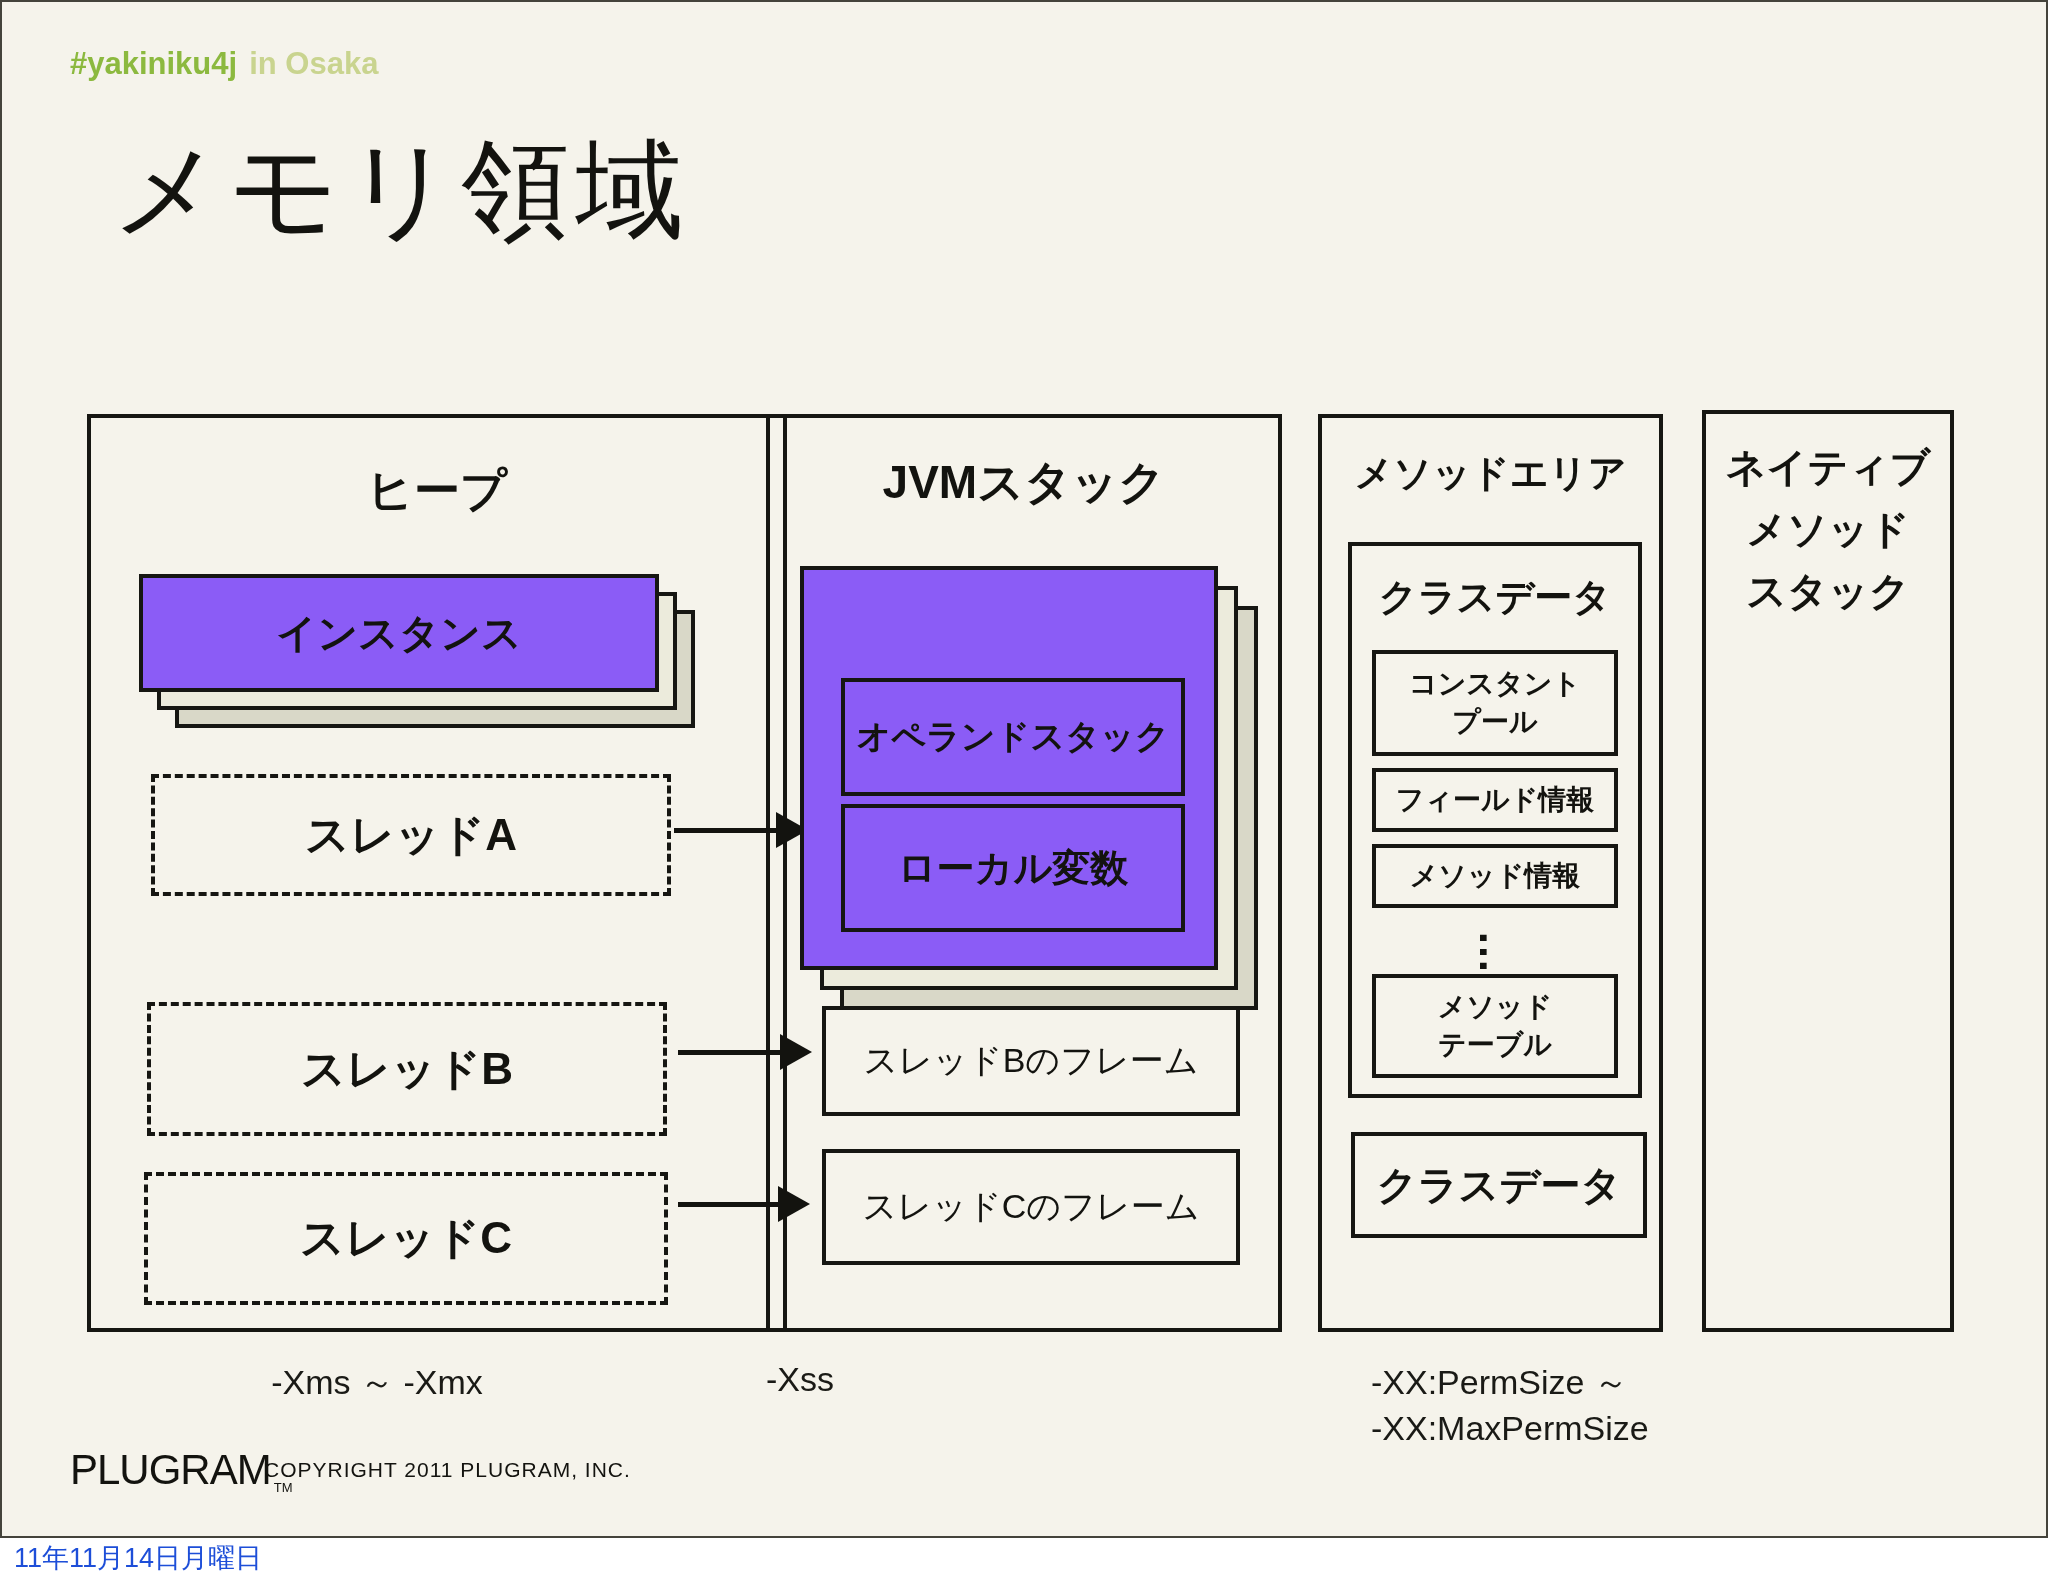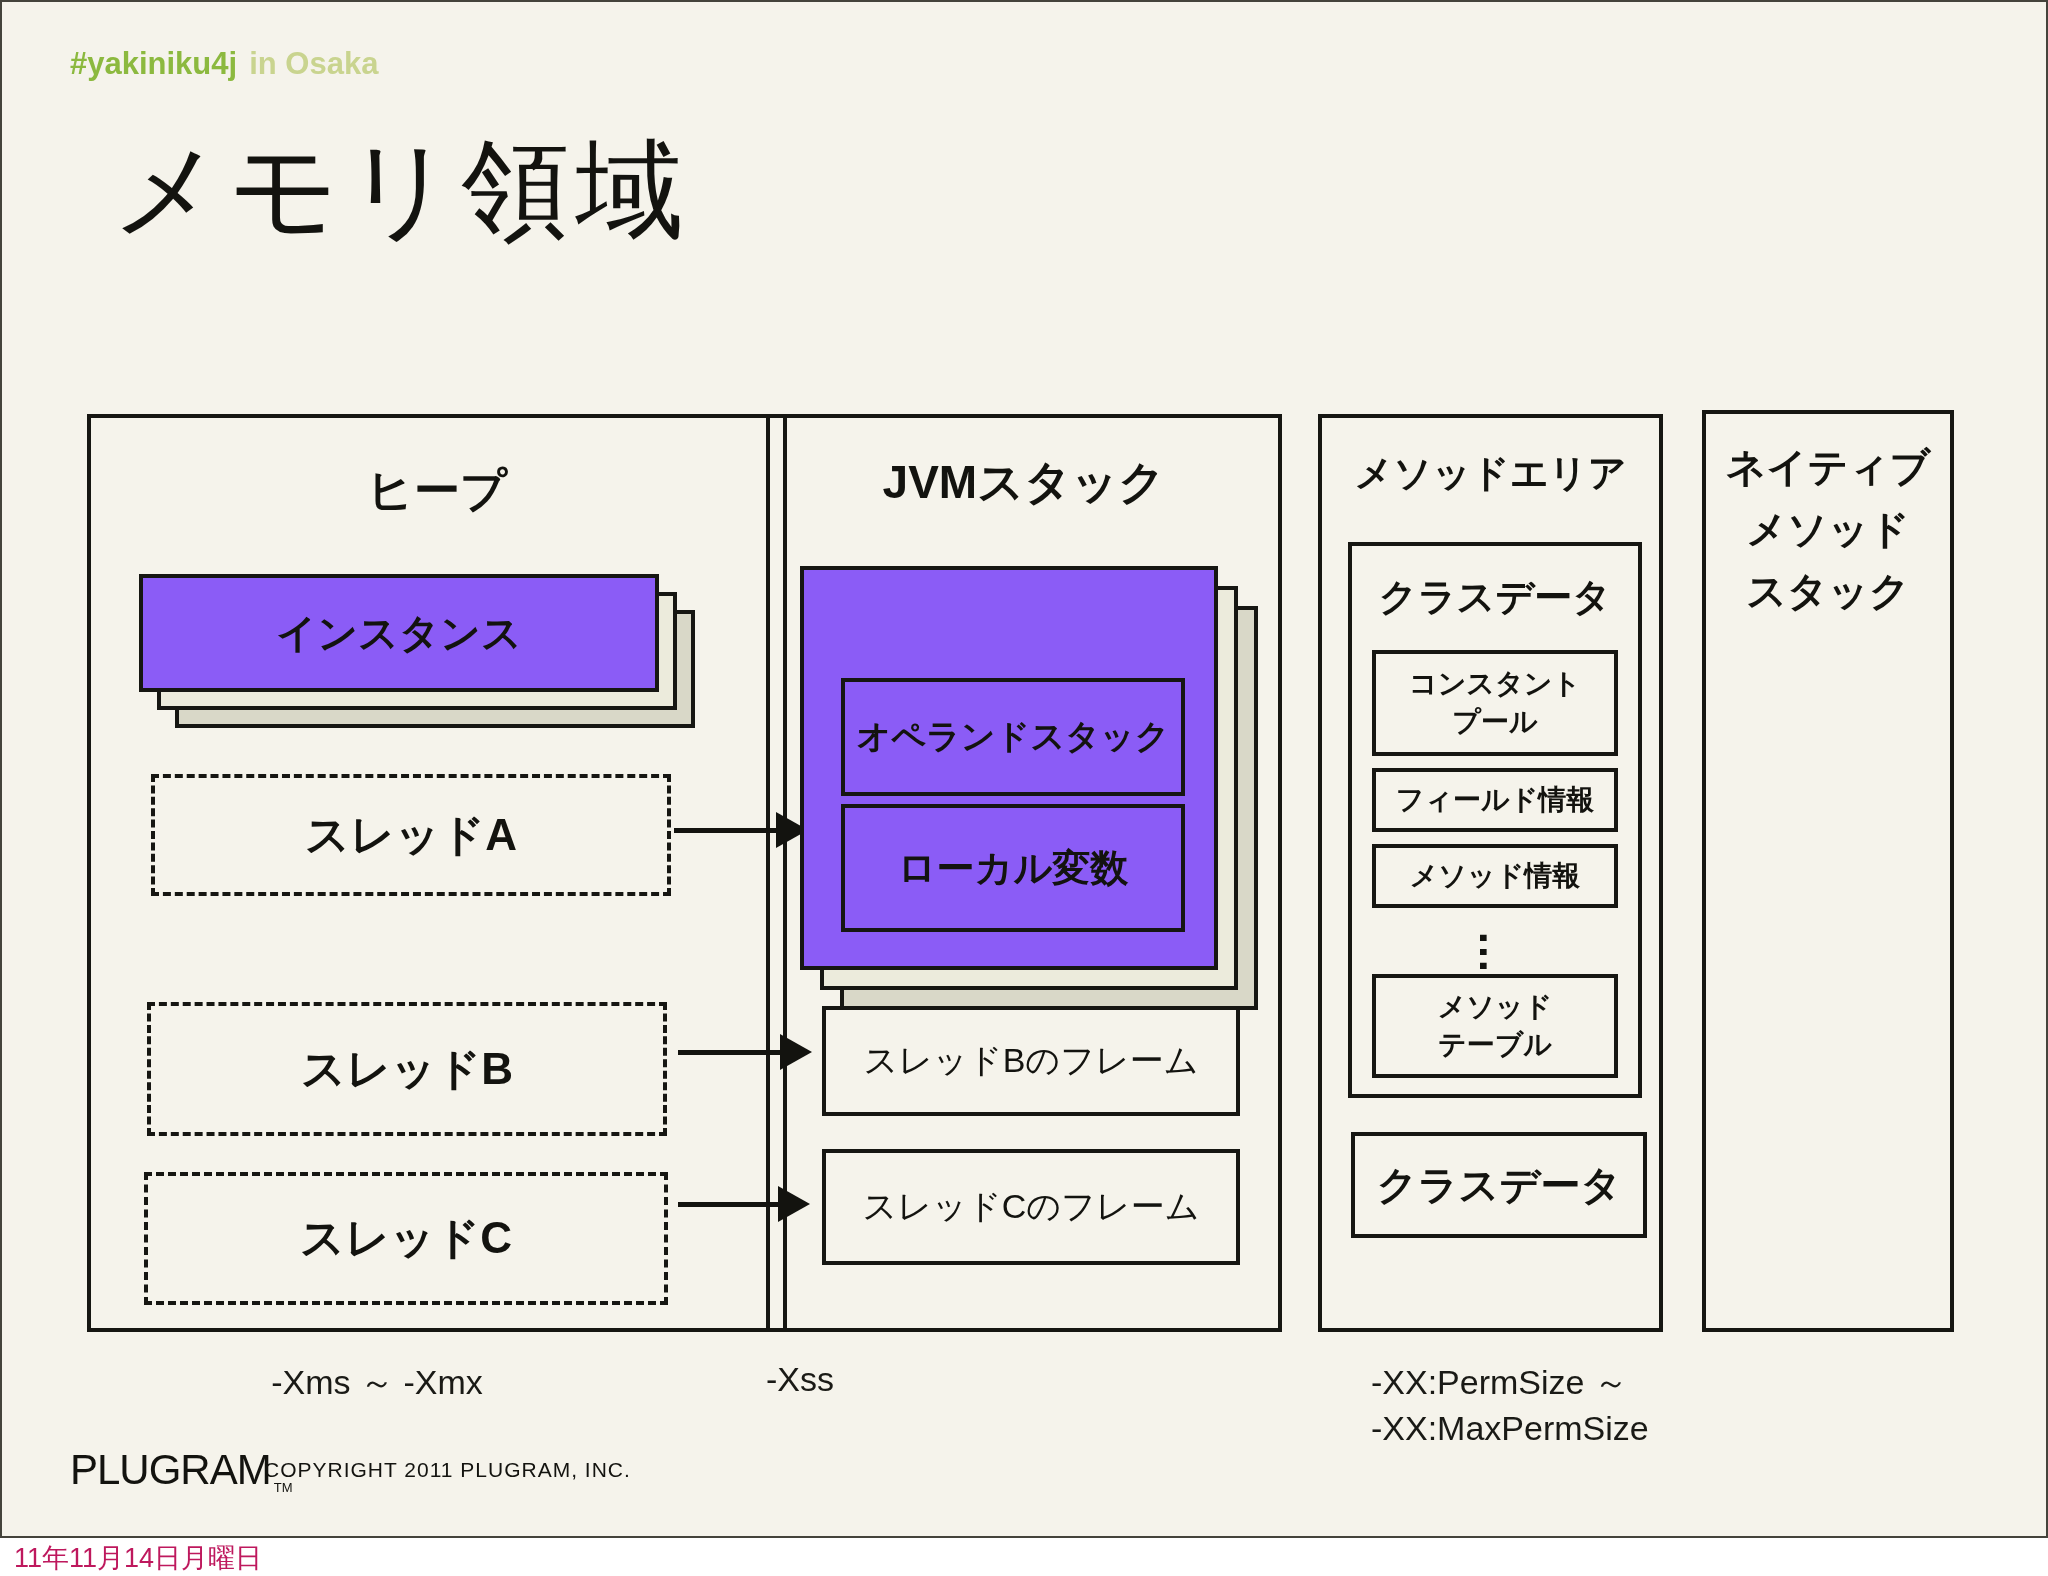--- a/index.html
+++ b/index.html
@@ -124,21 +124,21 @@
   .opt-jvm    { left: 764px; width: 516px; }
   .opt-method { left: 1369px; text-align: left; white-space: pre-line; line-height: 1.35; }
 
   
   .logo { position: absolute; left: 68px; top: 1444px; font-size: 42px; font-weight: normal; letter-spacing: -1px; }
   .logo-tm { font-size: 13px; position: relative; top: 8px; left: 3px; letter-spacing: 0; }
   .copyright { position: absolute; left: 262px; top: 1456px; font-size: 21px; letter-spacing: 1px; }
 
   
   .date-strip { position: absolute; left: 0; top: 1538px; width: 2048px; height: 38px; background: #ffffff; }
-  .date-label { position: absolute; left: 14px; top: 2px; font-size: 27px; color: #be185d; }
+  .date-label { position: absolute; left: 14px; top: 2px; font-size: 27px; color: #1d4ed8; }
 </style>
 </head>
 <body>
 
 <div class="slide">
 
   <div class="hashtag-line">
     <span class="hashtag">#yakiniku4j</span><span class="hashtag-suffix">in Osaka</span>
   </div>
 

